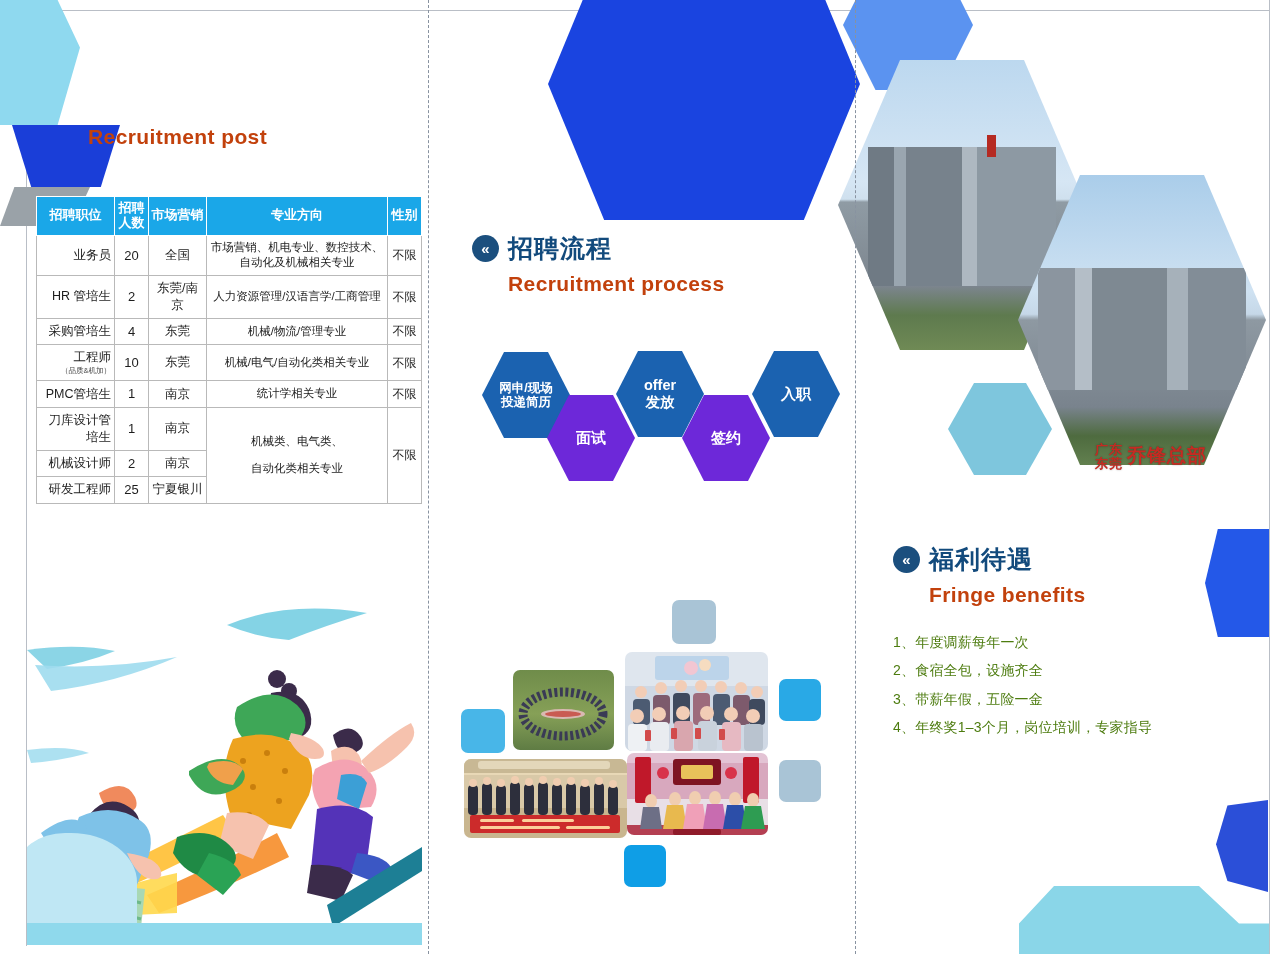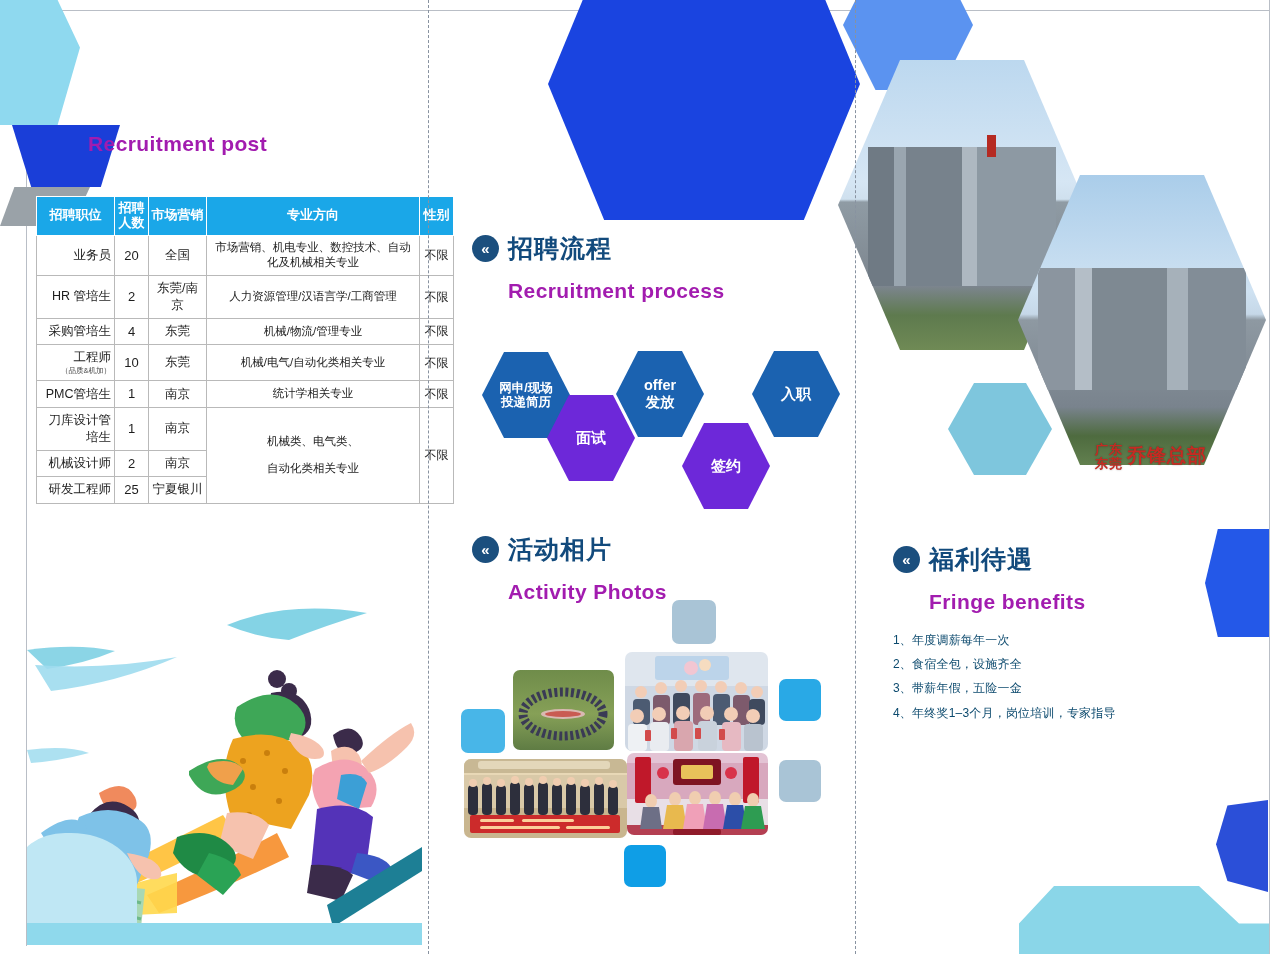--- a/index.html
+++ b/index.html
@@ -127,27 +127,27 @@
     background: #1b4f7e; color: #fff;
     display: inline-flex; align-items: center; justify-content: center;
     font-size: 15px; font-weight: 700; vertical-align: middle;
     margin-right: 9px;
   }
   .sec-head .cn {
     font-size: 25px; font-weight: 700; color: #124a7c;
     letter-spacing: 1px; vertical-align: middle;
   }
   .sec-head .en {
-    font-size: 21px; font-weight: 700; color: #a21caf;
-    letter-spacing: .4px; margin-left: 36px; margin-top: 14px;
+    font-size: 21px; font-weight: 700; color: #c2410c;
+    letter-spacing: .4px; margin-left: 36px; margin-top: 7px;
   }
 
   
   #rec-table {
-    position: absolute; left: 36px; top: 196px; width: 418px;
+    position: absolute; left: 36px; top: 196px; width: 386px;
     border-collapse: collapse;
     font-size: 11.5px; color: #1d1d1d;
   }
   #rec-table th {
     background: #1aa7e8; color: #fff; font-size: 13px; font-weight: 700;
     border: 1px solid #ffffff; padding: 4px 2px; line-height: 1.15;
   }
   #rec-table td {
     border: 1px solid #b9b9b9; padding: 4px 3px; text-align: center;
     line-height: 1.35; background: #fff;
@@ -174,21 +174,21 @@
   .proc-blue { background: #1b62b0; }
   .proc-orange { background: #6d28d9; }
 
   
   .ph { position: absolute; border-radius: 7px; overflow: hidden; }
   .sq { position: absolute; border-radius: 7px; }
 
   
   #benefits { position: absolute; left: 893px; top: 628px; width: 330px; }
   #benefits li {
-    list-style: none; font-size: 12px; color: #0c4a6e;
+    list-style: none; font-size: 14px; color: #4d7c0f;
     line-height: 2.02; white-space: nowrap; letter-spacing: .2px;
   }
 
   
   #illus { position: absolute; left: 27px; bottom: 9px; width: 395px; height: 380px; overflow: hidden; }
   #illus .ground { position:absolute; left:0; right:0; bottom:0; height: 22px; background:#8fd9ec; }
   #illus .snowpatch { position:absolute; left:-10px; bottom:22px; width:120px; height:90px; background:#bfe7f4; border-radius: 40% 55% 0 0; }
 </style>
 </head>
 <body>
@@ -385,34 +385,28 @@
       </div>
     </div>
     <div class="proc-hex proc-orange" style="left:547px; top:395px; width:88px; height:86px; font-size:15px;">
       <div><span>面试</span></div>
     </div>
     <div class="proc-hex proc-blue" style="left:616px; top:351px; width:88px; height:86px; font-size:14.5px;">
       <div>
         <span>offer</span><br><span>发放</span>
       </div>
     </div>
-    <div class="proc-hex proc-orange" style="left:682px; top:395px; width:88px; height:86px; font-size:15px;margin-top:28px;">
+    <div class="proc-hex proc-orange" style="left:682px; top:395px; width:88px; height:86px; font-size:15px;">
       <div><span>签约</span></div>
     </div>
     <div class="proc-hex proc-blue" style="left:752px; top:351px; width:88px; height:86px; font-size:15px;align-items:center;">
       <div><span>入职</span></div>
     </div>
   </div>
 
-  <div class="sec-head" style="left:472px; top:533px;">
-    <div>
-      <span class="chev">«</span><span class="cn">活动相片</span>
-    </div>
-    <div class="en">Activity Photos</div>
-  </div>
 
   <div class="sq" style="left:672px; top:600px; width:44px; height:44px; background:#a9c4d6;"></div>
   <div class="sq" style="left:779px; top:679px; width:42px; height:42px; background:#29a9e6;"></div>
   <div class="sq" style="left:779px; top:760px; width:42px; height:42px; background:#a9c4d6;"></div>
   <div class="sq" style="left:461px; top:709px; width:44px; height:44px; background:#48b6e8;"></div>
   <div class="sq" style="left:624px; top:845px; width:42px; height:42px; background:#0f9ee6;"></div>
 
   <div class="ph" style="left:513px; top:670px; width:101px; height:80px;">
     <div style="position:absolute;inset:0;background:linear-gradient(180deg,#6f8c4a,#86a057 55%,#5f7c44)"></div>
     <svg width="101" height="80" viewBox="0 0 101 80" style="position:absolute;inset:0">

